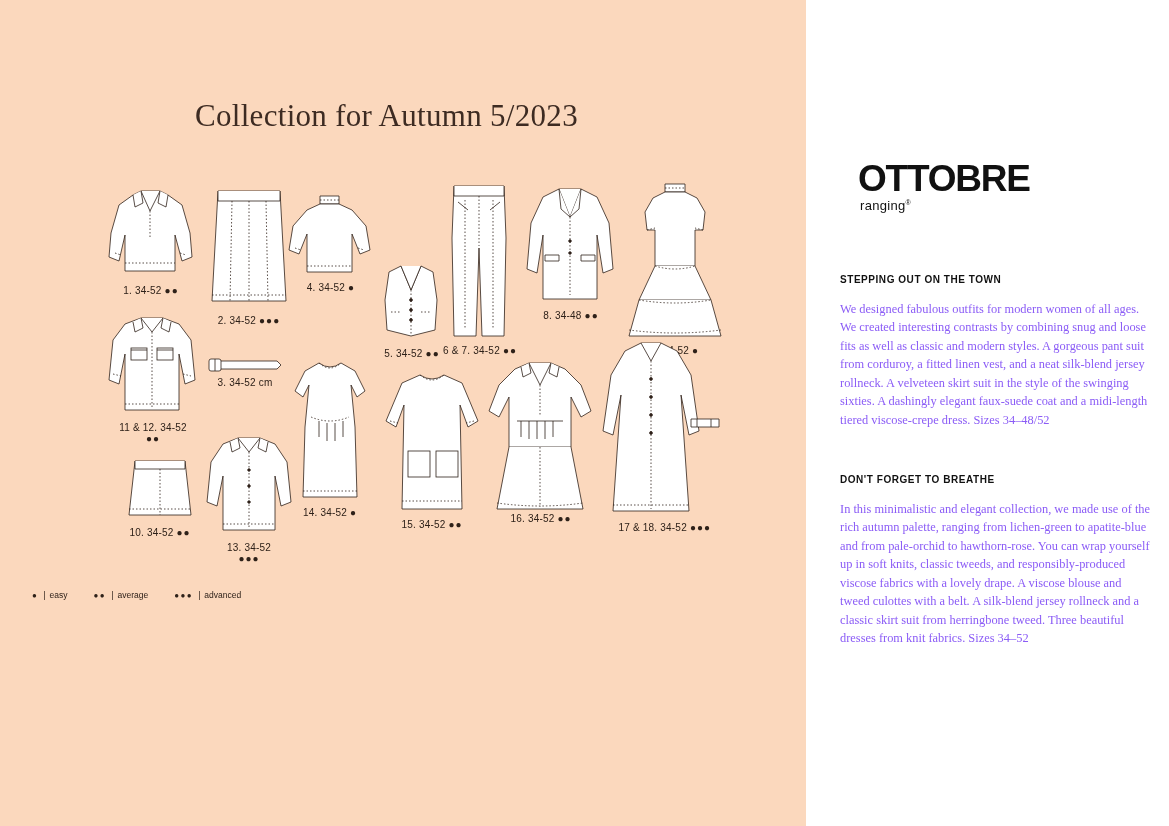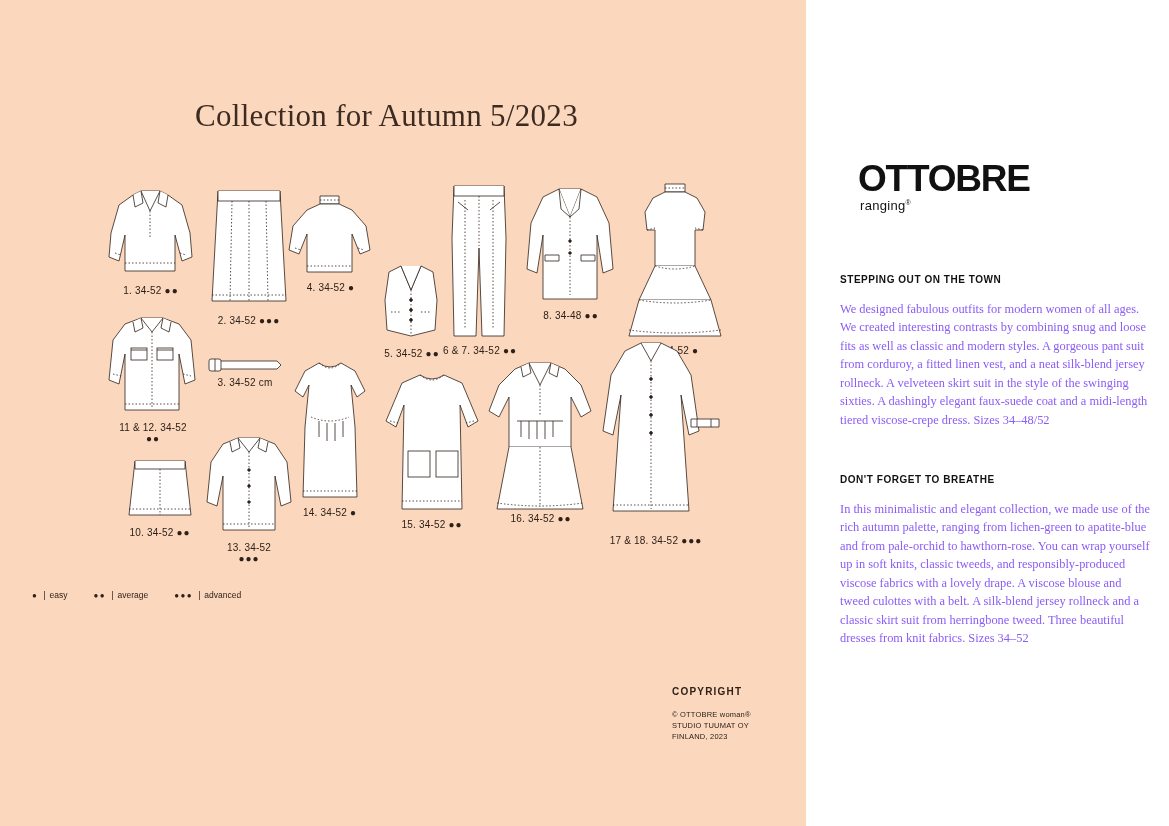--- a/index.html
+++ b/index.html
@@ -430,21 +430,21 @@
           <path d="M58 26 L58 174" stroke-dasharray="1.5 2"></path>
           <circle cx="58" cy="44" r="1.4" fill="#2e2119"></circle>
           <circle cx="58" cy="62" r="1.4" fill="#2e2119"></circle>
           <circle cx="58" cy="80" r="1.4" fill="#2e2119"></circle>
           <circle cx="58" cy="98" r="1.4" fill="#2e2119"></circle>
           <path d="M20 170 L96 170" stroke-dasharray="1.5 2"></path>
           <path d="M98 84 L126 84 L126 92 L98 92 Z" fill="#fff"></path>
           <path d="M104 84 L104 92"></path>
           <path d="M118 84 L118 92"></path>
         </svg>
-        <div class="g-label" style="left:8px; top:200px; width:110px;">
+        <div class="g-label" style="left:8px; top:187px; width:110px;text-align:right;">
           <span>17 &amp; 18. 34-52</span>
           <span class="dots">●●●</span>
         </div>
       </div>
 
     </div>
 
     <div class="difficulty">
       <div class="difficulty-row">
         <span class="diff-item">
@@ -458,26 +458,20 @@
           <span>average</span>
         </span>
         <span class="diff-item">
           <span class="diff-dots">●●●</span>
           <span class="diff-sep">|</span>
           <span>advanced</span>
         </span>
       </div>
     </div>
 
-    <div class="copyright-block">
-      <div class="copyright-title">COPYRIGHT</div>
-      <div class="copyright-line">© OTTOBRE woman®</div>
-      <div class="copyright-line">STUDIO TUUMAT OY</div>
-      <div class="copyright-line">FINLAND, 2023</div>
-    </div>
 
   </div>
 
   <div class="right-panel">
 
     <div class="logo">
       <div class="logo-main">OTTOBRE</div>
       <div class="logo-sub">
         <span>ranging</span><sup>®</sup>
       </div>

